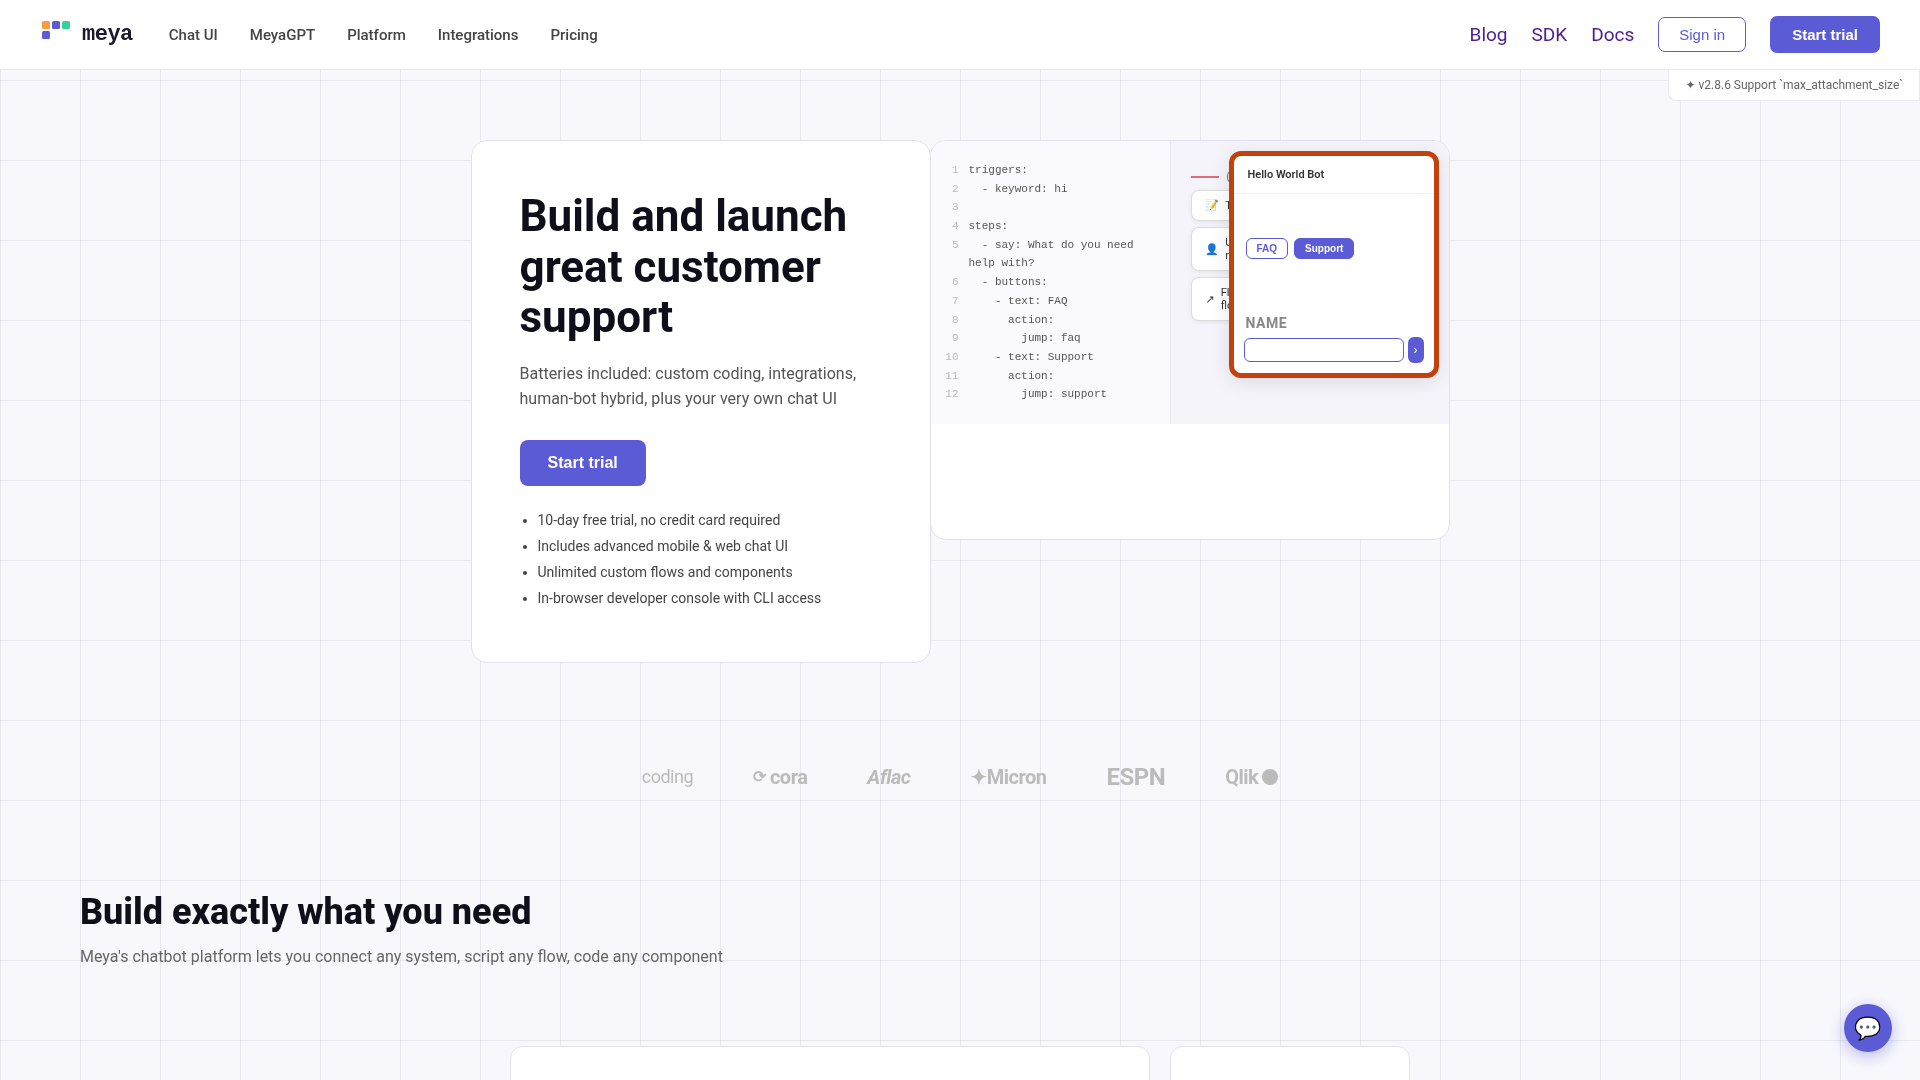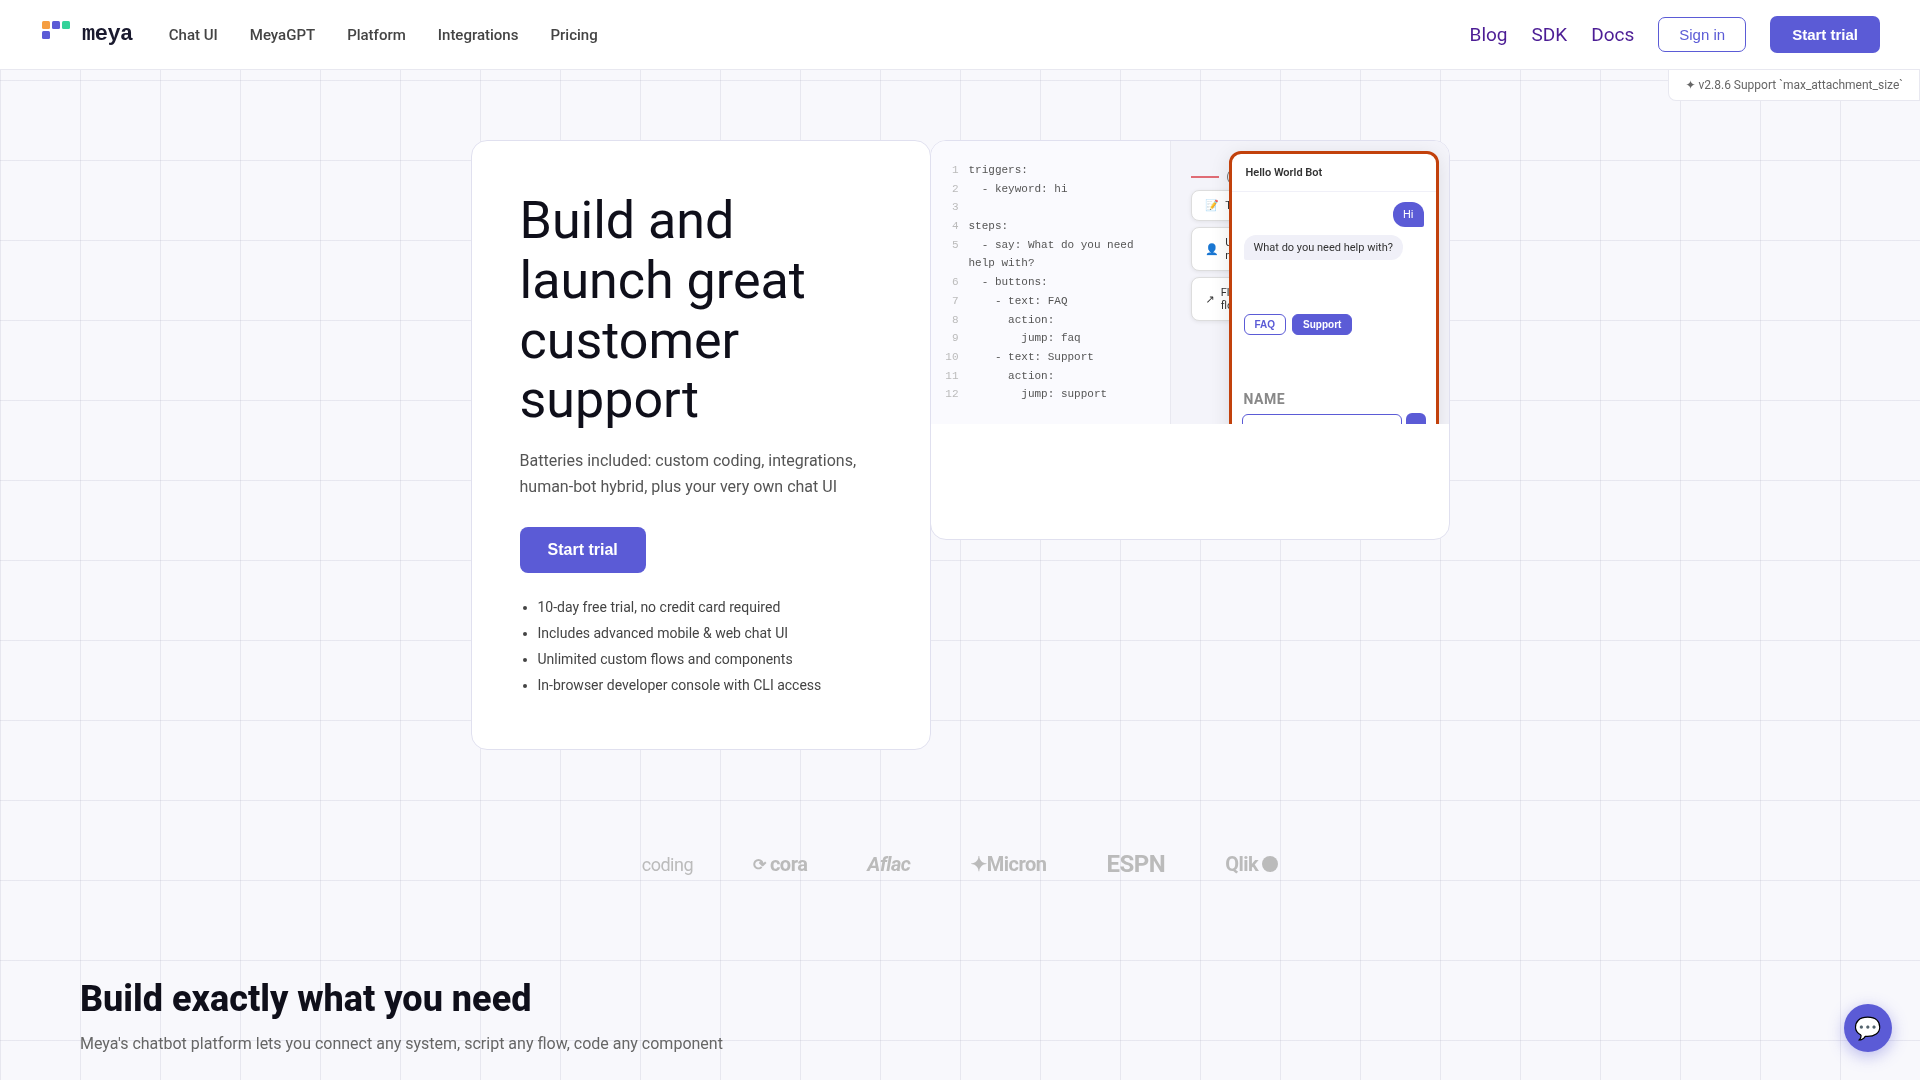--- a/index.html
+++ b/index.html
@@ -151,22 +151,22 @@
       border: 1px solid #e0e0ef;
       padding: 50px 48px 48px;
       flex: 0 0 460px;
       min-height: 380px;
       display: flex;
       flex-direction: column;
       justify-content: space-between;
       z-index: 2;
     }
     .hero-title {
-      font-size: 52px;
-      font-weight: 400;
+      font-size: 44px;
+      font-weight: 700;
       line-height: 1.15;
       color: #0f0f1a;
       margin-bottom: 18px;
     }
     .hero-subtitle {
       font-size: 16px;
       color: #555;
       line-height: 1.6;
       margin-bottom: 28px;
     }
@@ -279,21 +279,21 @@
     }
 
     
     .chat-panel {
       position: absolute;
       right: 10px;
       top: 10px;
       width: 210px;
       background: #fff;
       border-radius: 12px;
-      border: 3px solid #c2410c;
+      border: 5px solid #c2410c;
       box-shadow: 0 4px 20px rgba(0,0,0,0.1);
       overflow: hidden;
     }
     .chat-header {
       padding: 12px 14px;
       font-size: 11px;
       font-weight: 600;
       color: #333;
       border-bottom: 1px solid #f0f0f8;
     }
@@ -588,24 +588,20 @@
               <div class="flow-node">
                 <span style="font-size:11px;">↗</span>
                 <span style="white-space:pre-line;">Flow
 flow.support</span>
               </div>
             </div>
           </div>
 
           <div class="chat-panel">
             <div class="chat-header">Hello World Bot</div>
-            <div class="chat-messages">
-              <div class="chat-msg-user">Hi</div>
-              <div class="chat-msg-bot">What do you need help with?</div>
-            </div>
             <div class="chat-buttons">
               <button class="chat-btn">FAQ</button>
               <button class="chat-btn active">Support</button>
             </div>
             <div class="chat-name-label">NAME</div>
             <div class="chat-input-row">
               <input class="chat-input-box" type="text" style="">
               <button class="chat-send-btn">›</button>
             </div>
           </div>

